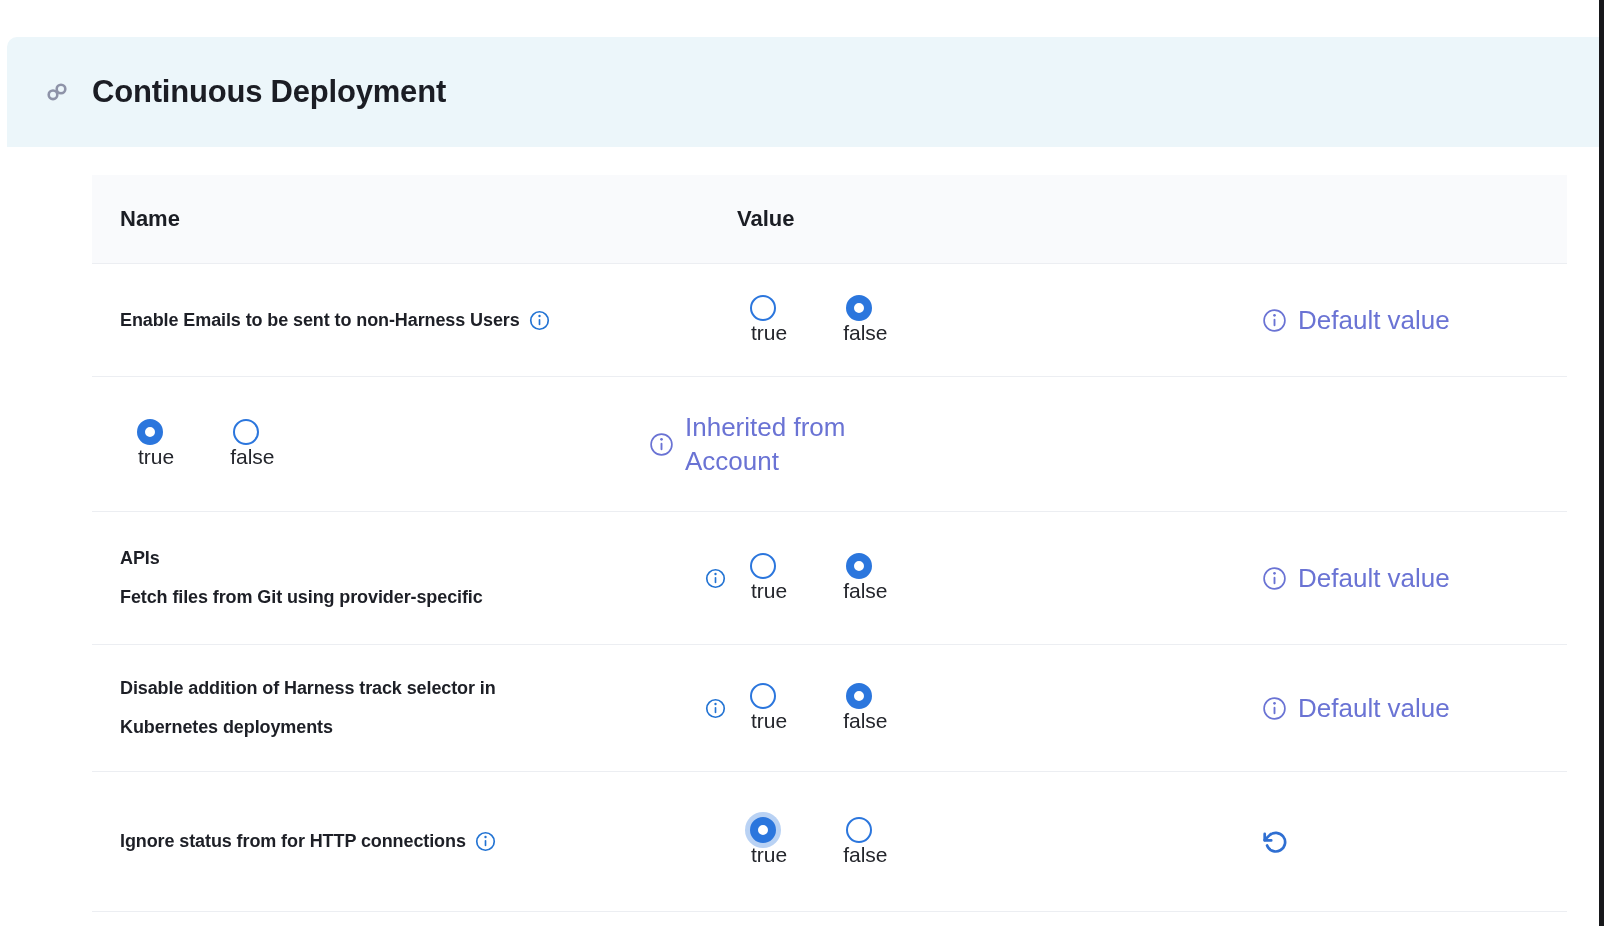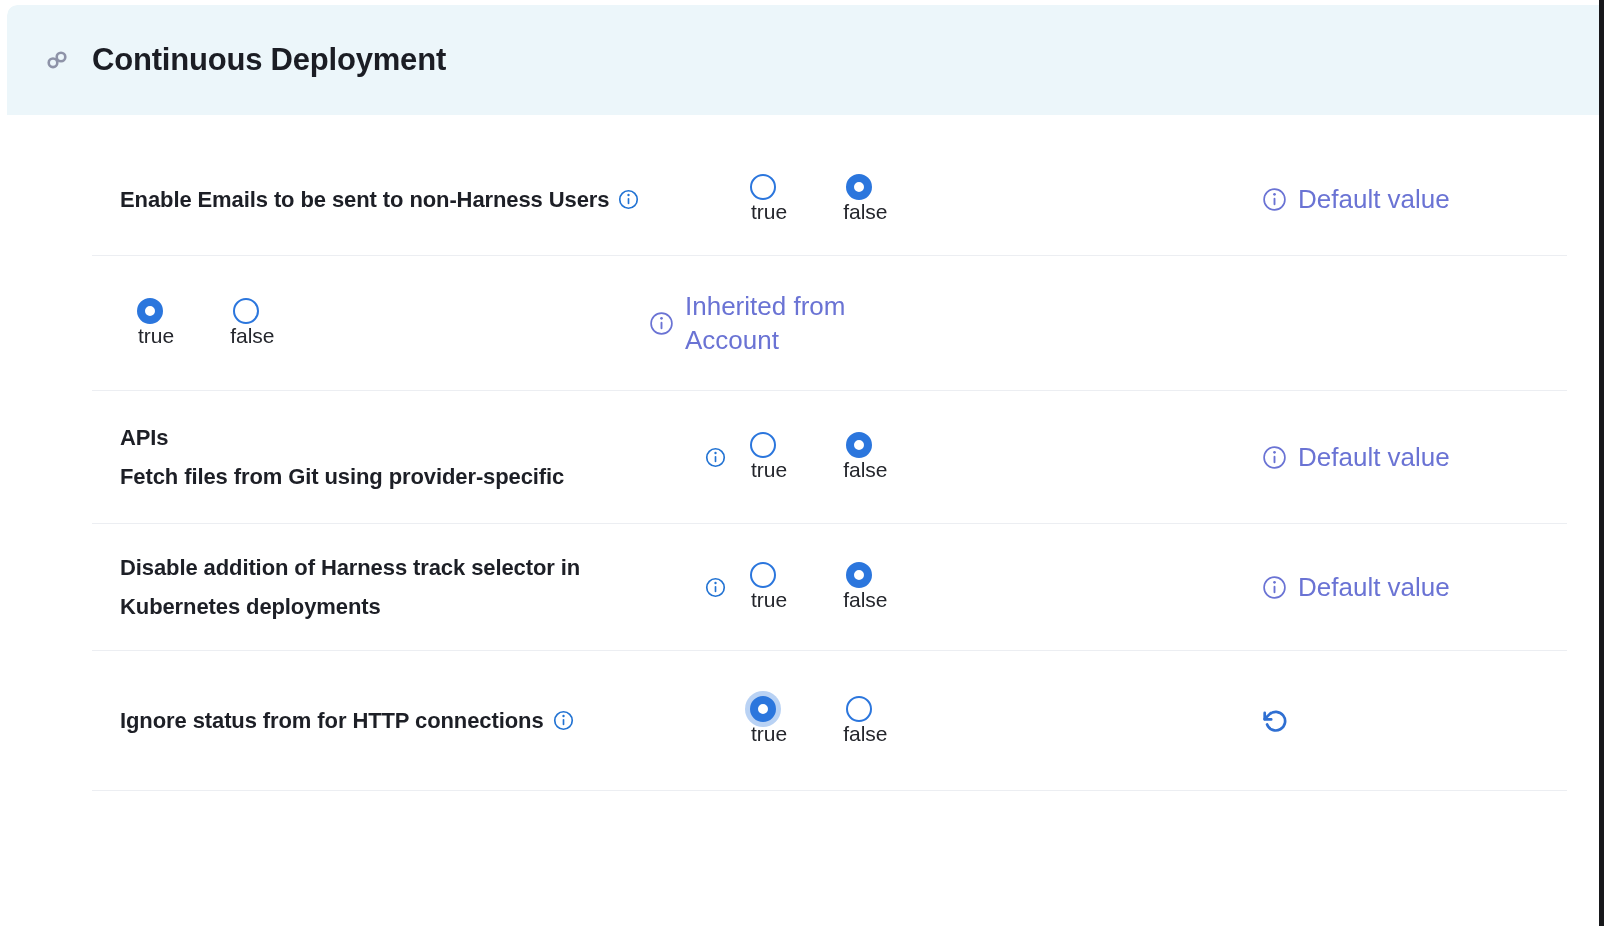--- a/index.html
+++ b/index.html
@@ -23,20 +23,21 @@
   .edge-right{position:absolute;top:0;right:0;width:5px;height:926px;background:#17181b;}
   .card{
     position:absolute;left:7px;top:5px;right:5px;bottom:0;
     background:#fff;border-top-left-radius:10px;overflow:hidden;
   }
   
   .band{
     height:110px;background:var(--band);
     display:flex;align-items:center;
     border-top-left-radius:10px;
+    margin-top:32px;
   }
   .band .link-ic{margin-left:38px;width:24px;height:24px;color:#8e93a8;flex:0 0 auto;}
   .band .title{
     margin-left:23px;font-size:31px;font-weight:700;letter-spacing:-0.2px;color:#1b1d24;
   }
   
   .table{margin-left:85px;width:1475px;margin-top:28px;}
   .thead{
     height:89px;background:var(--thead);
     display:flex;align-items:center;
@@ -52,21 +53,21 @@
   .row:nth-child(1){height:113px;}
   .row:nth-child(2){height:135px;}
   .row:nth-child(3){height:133px;}
   .row:nth-child(4){height:127px;}
   .row:nth-child(5){height:140px;}
   .name-cell{
     width:613px;padding-left:28px;
     display:flex;align-items:center;gap:9px;
   }
   .name-text{display:block;}
-  .name-line{display:block;white-space:nowrap;font-size:22px;font-weight:700;color:#1d1f26;line-height:39px;letter-spacing:-0.1px;}
+  .name-line{display:block;white-space:nowrap;font-size:18px;font-weight:700;color:#1d1f26;line-height:39px;letter-spacing:-0.1px;}
   .info-ic{width:21px;height:21px;color:var(--info-blue);flex:0 0 auto;display:block;}
   .value-cell{width:557px;display:flex;align-items:center;}
   .icon-slot{width:34px;display:flex;align-items:center;flex:0 0 auto;}
   .opt{display:flex;align-items:center;cursor:pointer;flex-direction:column;}
   .opt + .opt{margin-left:44px;}
   .radio{
     width:26px;height:26px;border-radius:50%;background:#fff;
     border:2px solid var(--blue);flex:0 0 auto;
   }
   .radio.checked{border-width:8px;}
@@ -89,20 +90,24 @@
 
   <div class="band">
     <svg class="link-ic" viewBox="0 0 24 24" fill="none" stroke="currentColor" stroke-width="2.6">
       <circle cx="8" cy="14.8" r="4.3"></circle>
       <circle cx="16" cy="9" r="4.3"></circle>
     </svg>
     <div class="title">Continuous Deployment</div>
   </div>
 
   <div class="table">
+    <div class="thead">
+      <div class="th-name">Name</div>
+      <div class="th-value">Value</div>
+    </div>
     <div>
   <div class="row">
     <div class="name-cell">
       <span class="name-text">
               <span class="name-line">Enable Emails to be sent to non-Harness Users</span>
             </span>
       <svg class="info-ic inline-info" viewBox="0 0 24 24">
         <circle cx="12" cy="12" r="10" fill="none" stroke="currentColor" stroke-width="1.9"></circle>
         <rect x="11.05" y="10.2" width="1.9" height="7.2" rx="0.95" fill="currentColor"></rect>
         <circle cx="12" cy="6.9" r="1.35" fill="currentColor"></circle>

